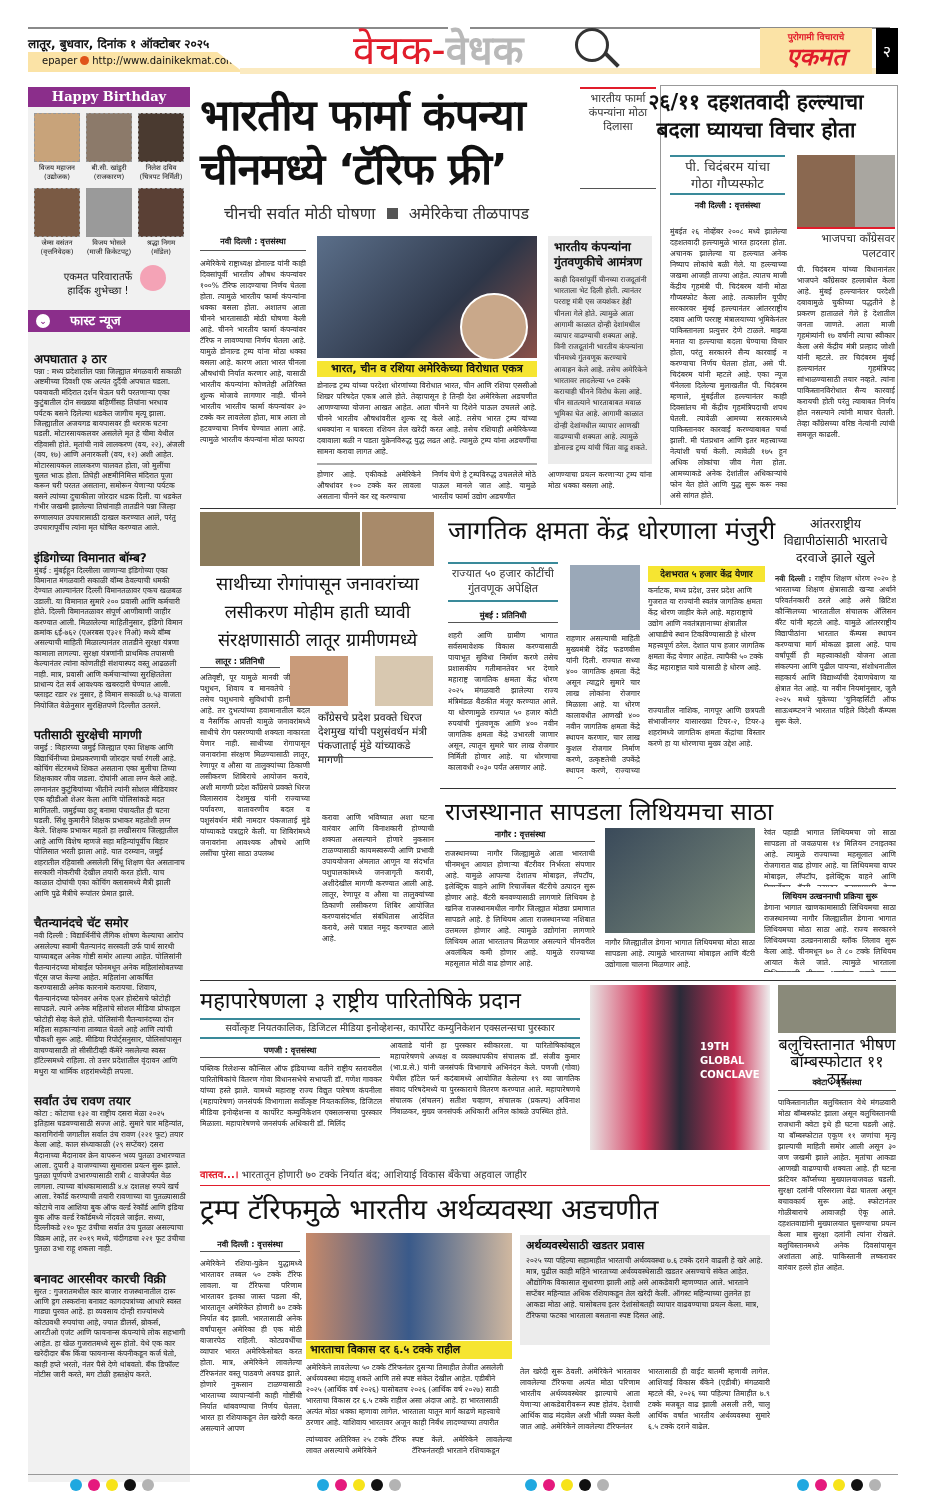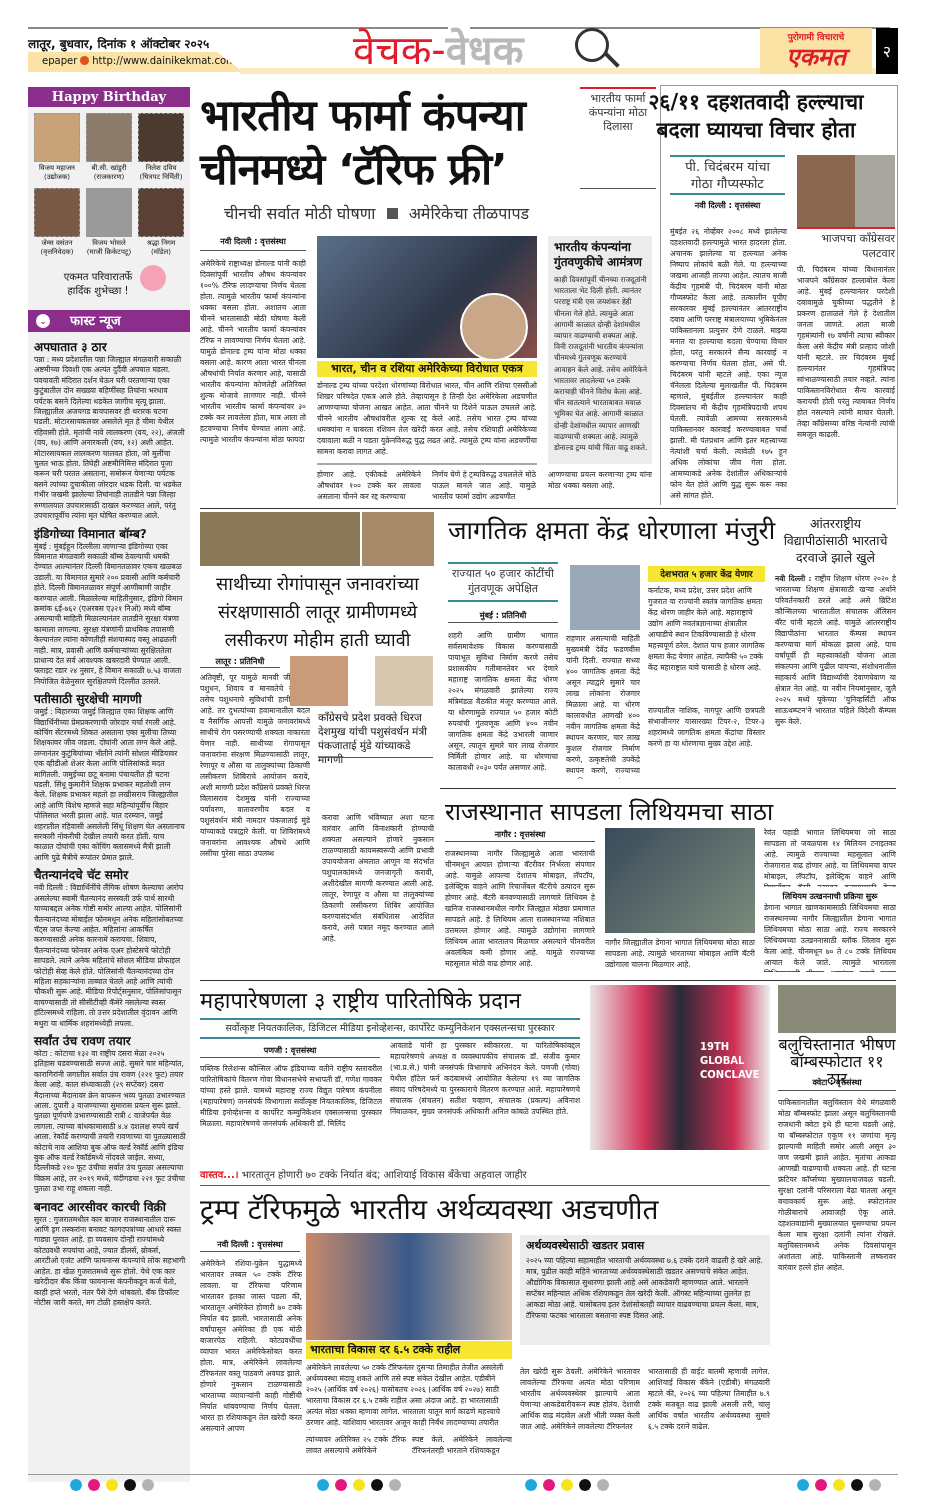--- a/index.html
+++ b/index.html
@@ -22,21 +22,21 @@
 .pgno{left:876px;top:28px;width:22px;height:46px;background:#000;color:#fff;font-size:16px;text-align:center;padding-top:12px}
 .leftcol{left:28px;top:87px;width:162px;height:1395px;background:#f1f1f1}
 .bday-hdr{left:28px;top:87px;width:162px;height:20px;background:#8b2e8b;color:#fff;font-family:"DejaVu Serif",serif;font-size:13px;font-weight:bold;text-align:center;line-height:20px}
 .person{width:46px}
 .photo{width:46px;height:49px;border:1px dashed #999;background:#c8a37a}
 .pname{font-size:7px;text-align:center;line-height:9px;margin-top:2px}
 .greet{left:52px;top:270px;font-size:10px;font-weight:normal;line-height:14px;text-align:center;width:92px}
 .flower{left:140px;top:265px;width:26px;height:26px;border-radius:50%;background:#f4a3b6}
 .fast{left:28px;top:310px;width:162px;height:22px;background:#8b2e8b;color:#fff;font-size:13px;font-weight:bold;line-height:22px;padding-left:42px}
 .fast .ic{position:absolute;left:8px;top:4px;width:14px;height:14px;border-radius:50%;background:#fff;color:#8b2e8b;font-size:9px;text-align:center;line-height:14px}
-.fn-title{font-size:12px;font-weight:bold;line-height:16px;margin-top:4px}
+.fn-title{font-size:12px;font-weight:bold;line-height:16px;margin-top:16px}
 .fn-body{font-size:7.5px;line-height:10.4px;color:#222}
 .fnwrap{left:34px;top:335px;width:152px}
 .h1{font-weight:bold;color:#111}
 .bodytxt{font-size:7.5px;line-height:11px;color:#222;text-align:justify}
 .rule{height:1px;background:#555}
 .dateline{font-size:8px;font-weight:bold;text-align:center}
 .photo-box{background:linear-gradient(135deg,#5b6f8a,#2d3648 60%,#8a5048)}
 .caption-yellow{background:#f6e531;font-weight:bold;color:#111}
 .sidebox{background:#ececec}
 .cmyk{display:flex;gap:6px}
@@ -168,22 +168,22 @@
     <div>पलटवार</div>
   </div>
 <div class="abs bodytxt" style="left:797px;top:264px;width:98px;height:240px;overflow:hidden">पी. चिदंबरम यांच्या विधानानंतर भाजपने कॉंग्रेसवर हल्लाबोल केला आहे. मुंबई हल्ल्यानंतर परदेशी दबावामुळे चुकीच्या पद्धतीने हे प्रकरण हाताळले गेले हे देशातील जनता जाणते. आता माजी गृहमंत्र्यांनी १७ वर्षांनी त्याचा स्वीकार केला असे केंद्रीय मंत्री प्रल्हाद जोशी यांनी म्हटले. तर चिदंबरम मुंबई हल्ल्यानंतर गृहमंत्रिपद सांभाळण्यासाठी तयार नव्हते. त्यांना पाकिस्तानविरोधात सैन्य कारवाई करायची होती परंतु त्याबाबत निर्णय होत नसल्याने त्यांनी माघार घेतली. तेव्हा कॉंग्रेसच्या वरिष्ठ नेत्यांनी त्यांची समजूत काढली.</div>
 
 <div class="abs" style="left:200px;top:508px;width:696px;height:1px;background:#333"></div>
 
 <div class="abs" style="left:200px;top:512px;width:160px;height:54px;background:#8a7a5a"></div>
 <div class="abs" style="left:362px;top:512px;width:72px;height:54px;background:#a88a6a"></div>
 <div class="abs h1" style="left:200px;top:570px;width:235px;font-size:18px;line-height:28px;text-align:center;font-weight:normal">
     <div>साथीच्या रोगांपासून जनावरांच्या</div>
+    <div>लसीकरण मोहीम हाती घ्यावी</div>
     <div>संरक्षणासाठी लातूर ग्रामीणमध्ये</div>
-    <div>लसीकरण मोहीम हाती घ्यावी</div>
   </div>
 <div class="abs dateline" style="left:200px;top:655px;width:80px">लातूर : प्रतिनिधी</div>
 <div class="abs rule" style="left:200px;top:667px;width:80px"></div>
 <div class="abs bodytxt" style="left:200px;top:672px;width:110px;height:300px;overflow:hidden">अतिवृष्टी, पूर यामुळे मानवी जीवनासह पशुधन, शिवाय व मानवतेचे नुकसान तसेच पशुधनाचे सुविधांची हानी झाली आहे. तर दुभत्यांच्या हवामानातील बदल व नैसर्गिक आपत्ती यामुळे जनावरांमध्ये साथीचे रोग पसरण्याची शक्यता नाकारता येणार नाही. साथीच्या रोगापासून जनावरांना संरक्षण मिळण्यासाठी लातूर, रेणापूर व औसा या तालुक्यांच्या ठिकाणी लसीकरण शिबिराचे आयोजन करावे, अशी मागणी प्रदेश कॉंग्रेसचे प्रवक्ते धिरज विलासराव देशमुख यांनी राज्याच्या पर्यावरण, वातावरणीय बदल व पशुसंवर्धन मंत्री नामदार पंकजाताई मुंडे यांच्याकडे पत्राद्वारे केली. या शिबिरांमध्ये जनावरांना आवश्यक औषधे आणि लसींचा पुरेसा साठा उपलब्ध</div>
 <div class="abs" style="left:290px;top:656px;width:58px;height:50px;background:#c99b7a"></div>
 <div class="abs" style="left:375px;top:656px;width:58px;height:50px;background:#d8c8b0"></div>
 <div class="abs h1" style="left:318px;top:710px;width:115px;font-size:10.5px;line-height:14px;text-align:left;font-weight:normal">कॉंग्रेसचे प्रदेश प्रवक्ते धिरज देशमुख यांची पशुसंवर्धन मंत्री पंकजाताई मुंडे यांच्याकडे मागणी</div>
 <div class="abs" style="left:318px;top:757px;width:115px;height:1px;background:#555"></div>
 <div class="abs bodytxt" style="left:322px;top:812px;width:112px;height:162px;overflow:hidden">करावा आणि भविष्यात अशा घटना वारंवार आणि विनाशकारी होण्याची शक्यता असल्याने होणारे नुकसान टाळण्यासाठी कायमस्वरूपी आणि प्रभावी उपाययोजना अंमलात आणून या संदर्भात पशुपालकांमध्ये जनजागृती करावी, अशीदेखील मागणी करण्यात आली आहे. लातूर, रेणापूर व औसा या तालुक्यांच्या ठिकाणी लसीकरण शिबिर आयोजित करण्यासंदर्भात संबंधितास आदेशित करावे, असे पत्रात नमूद करण्यात आले आहे.</div>
 

